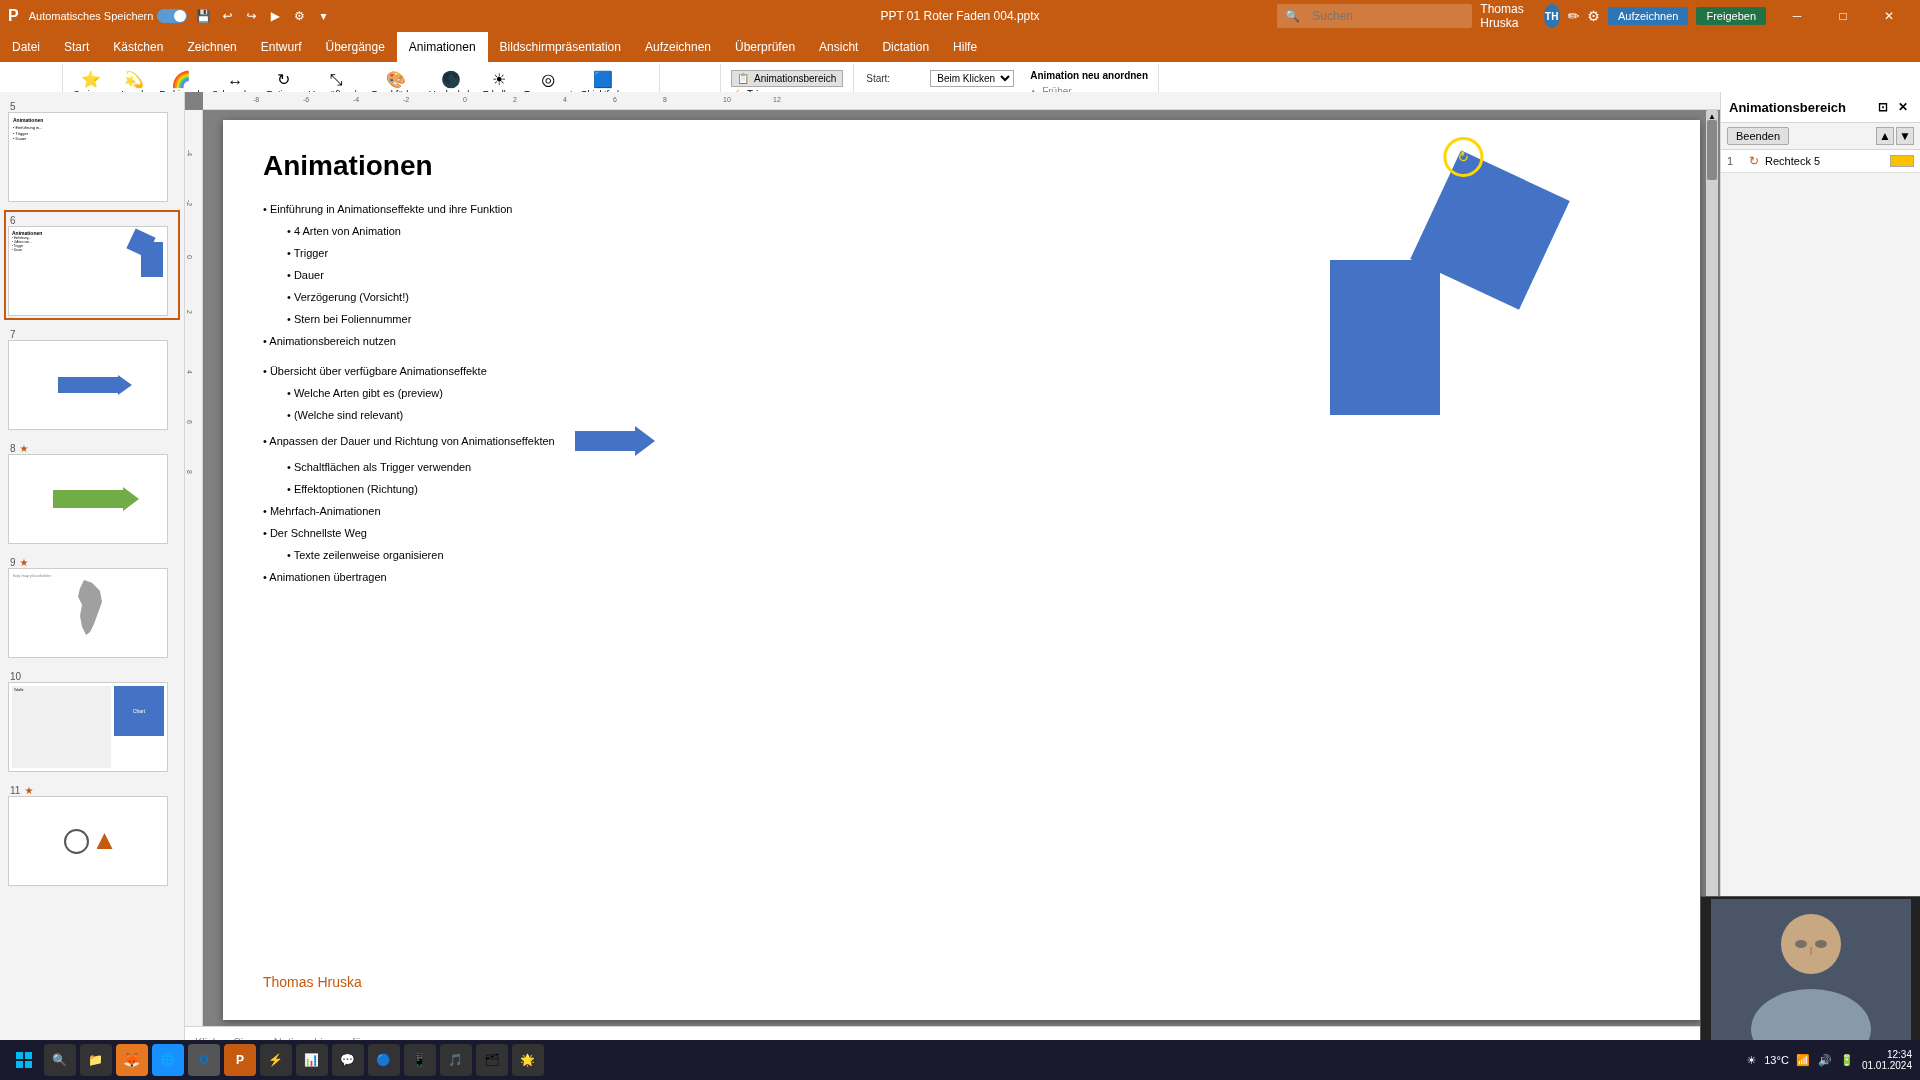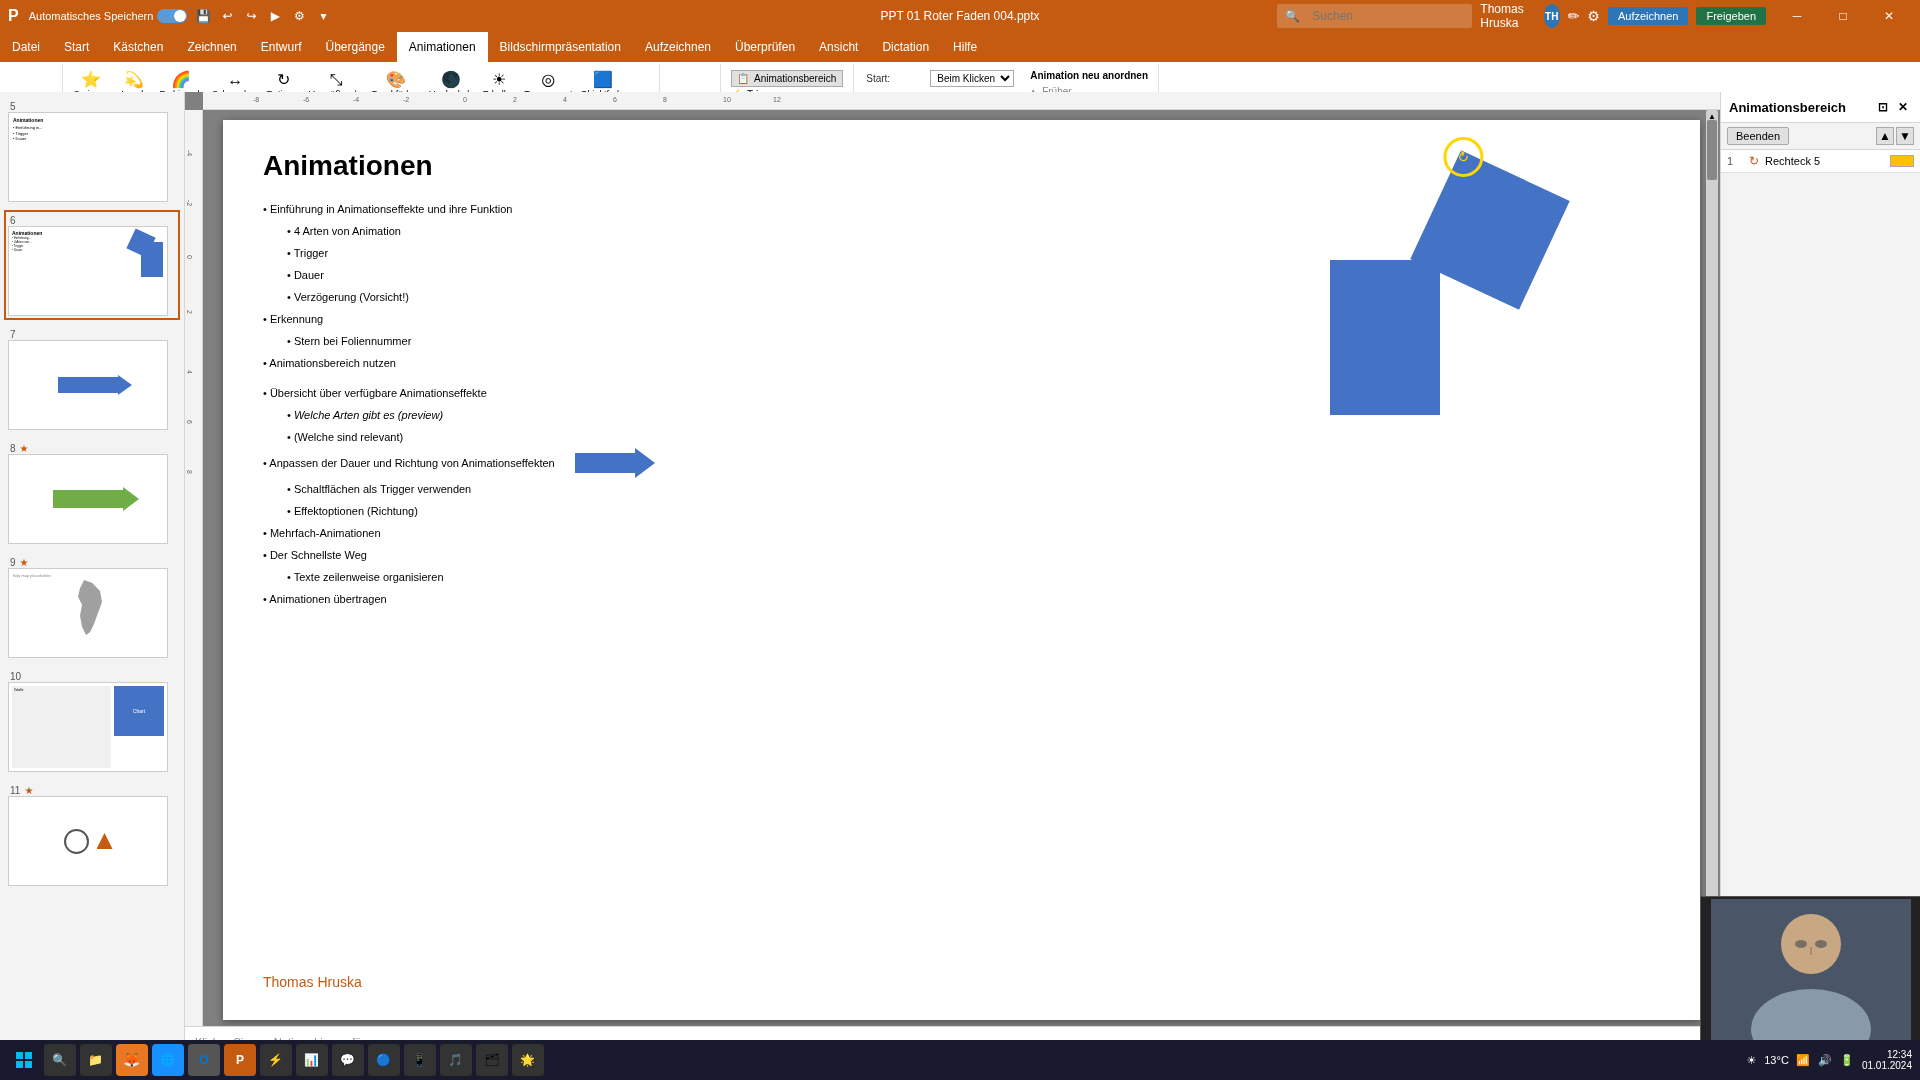--- a/index.html
+++ b/index.html
@@ -408,26 +408,25 @@
     <div class="slide-content">
 
       <h1 class="slide-title">Animationen</h1>
 
       <div style="font-size:11px; line-height:2;">
         <div>• Einführung in Animationseffekte und ihre Funktion</div>
         <div style="padding-left:24px;">• 4 Arten von Animation</div>
         <div style="padding-left:24px;">• Trigger</div>
         <div style="padding-left:24px;">• Dauer</div>
         <div style="padding-left:24px;">• Verzögerung (Vorsicht!)</div>
-        <div>• Erkennung</div>
         <div style="padding-left:24px;">• Stern bei Foliennummer</div>
         <div>• Animationsbereich nutzen</div>
         <div style="height:8px;"></div>
         <div>• Übersicht über verfügbare Animationseffekte</div>
-        <div style="padding-left:24px;font-style:italic;">• Welche Arten gibt es (preview)</div>
+        <div style="padding-left:24px;">• Welche Arten gibt es (preview)</div>
         <div style="padding-left:24px;">• (Welche sind relevant)</div>
         <div style="display:flex; align-items:center; gap:10px;">
           <span>• Anpassen der Dauer und Richtung von Animationseffekten</span>
 
           <div style="display:flex; align-items:center; margin-left:10px;">
             <div style="width:60px; height:20px; background:#4472c4;"></div>
             <div style="width:0; height:0; border-right:20px solid #4472c4; border-top:15px solid transparent; border-bottom:15px solid transparent; transform:scaleX(-1);"></div>
           </div>
         </div>
         <div style="padding-left:24px;">• Schaltflächen als Trigger verwenden</div>

